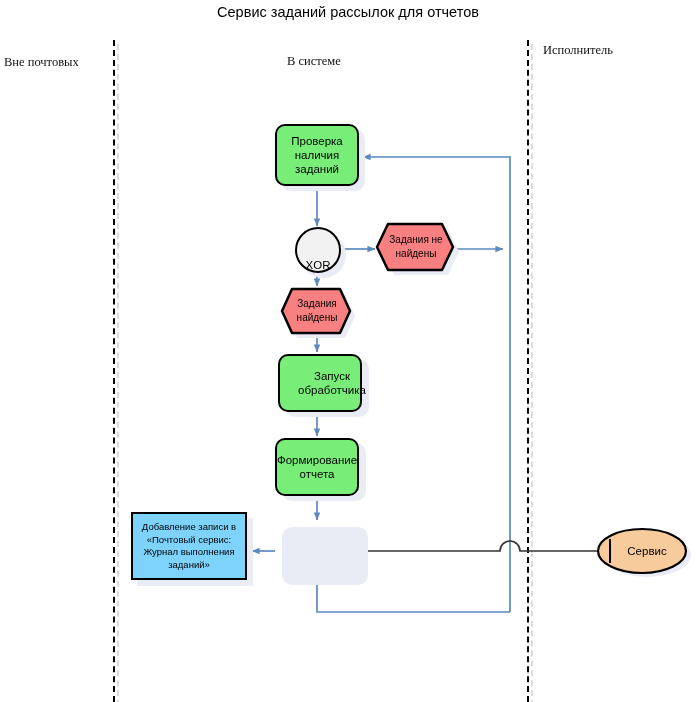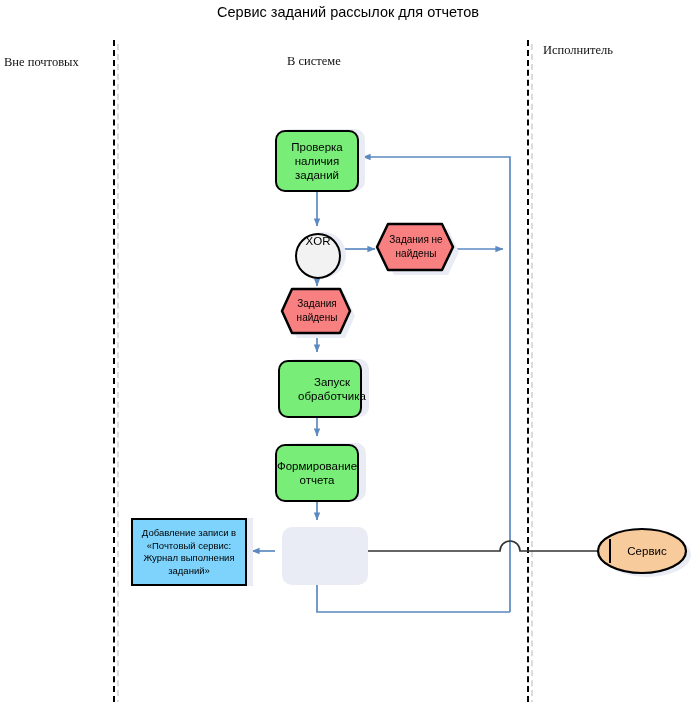--- a/index.html
+++ b/index.html
@@ -33,21 +33,21 @@
   }
   .lane-div-shadow{
     position:absolute;top:44px;height:672px;width:0;
     border-left:2px dashed #dcdcdc;
   }
 
   
   #wires{position:absolute;left:0;top:0;width:696px;height:702px;}
 
   
-  .node{position:absolute;box-sizing:border-box;margin-top:6px;}
+  .node{position:absolute;box-sizing:border-box;}
 
   .shadow{
     position:absolute;background:#e9ecf4;
   }
   .shadow.rr{border-radius:10px;}
 
   .proc{
     background:#78ee78;
     border:2.5px solid #000;
     border-radius:10px;
@@ -62,21 +62,21 @@
     position:absolute;left:1px;top:0;width:100%;height:100%;
     display:flex;align-items:center;justify-content:center;
     text-align:center;font-size:10px;line-height:14px;color:#000;
     pointer-events:none;
   }
 
   .gate{
     border-radius:50%;
     background:#f2f2f2;
     border:2.5px solid #000;
-    display:flex;align-items:flex-start;justify-content:center;
+    display:flex;align-items:flex-end;justify-content:center;
     font-size:11.5px;color:#000;
   }
   .gate-shadow{border-radius:50%;background:#e9ecf4;position:absolute;}
 
   .datastore{
     background:#7dd3fc;
     border:2.5px solid #000;
     display:flex;align-items:center;justify-content:center;
     text-align:center;
     font-size:9.5px;line-height:12.5px;color:#000;

